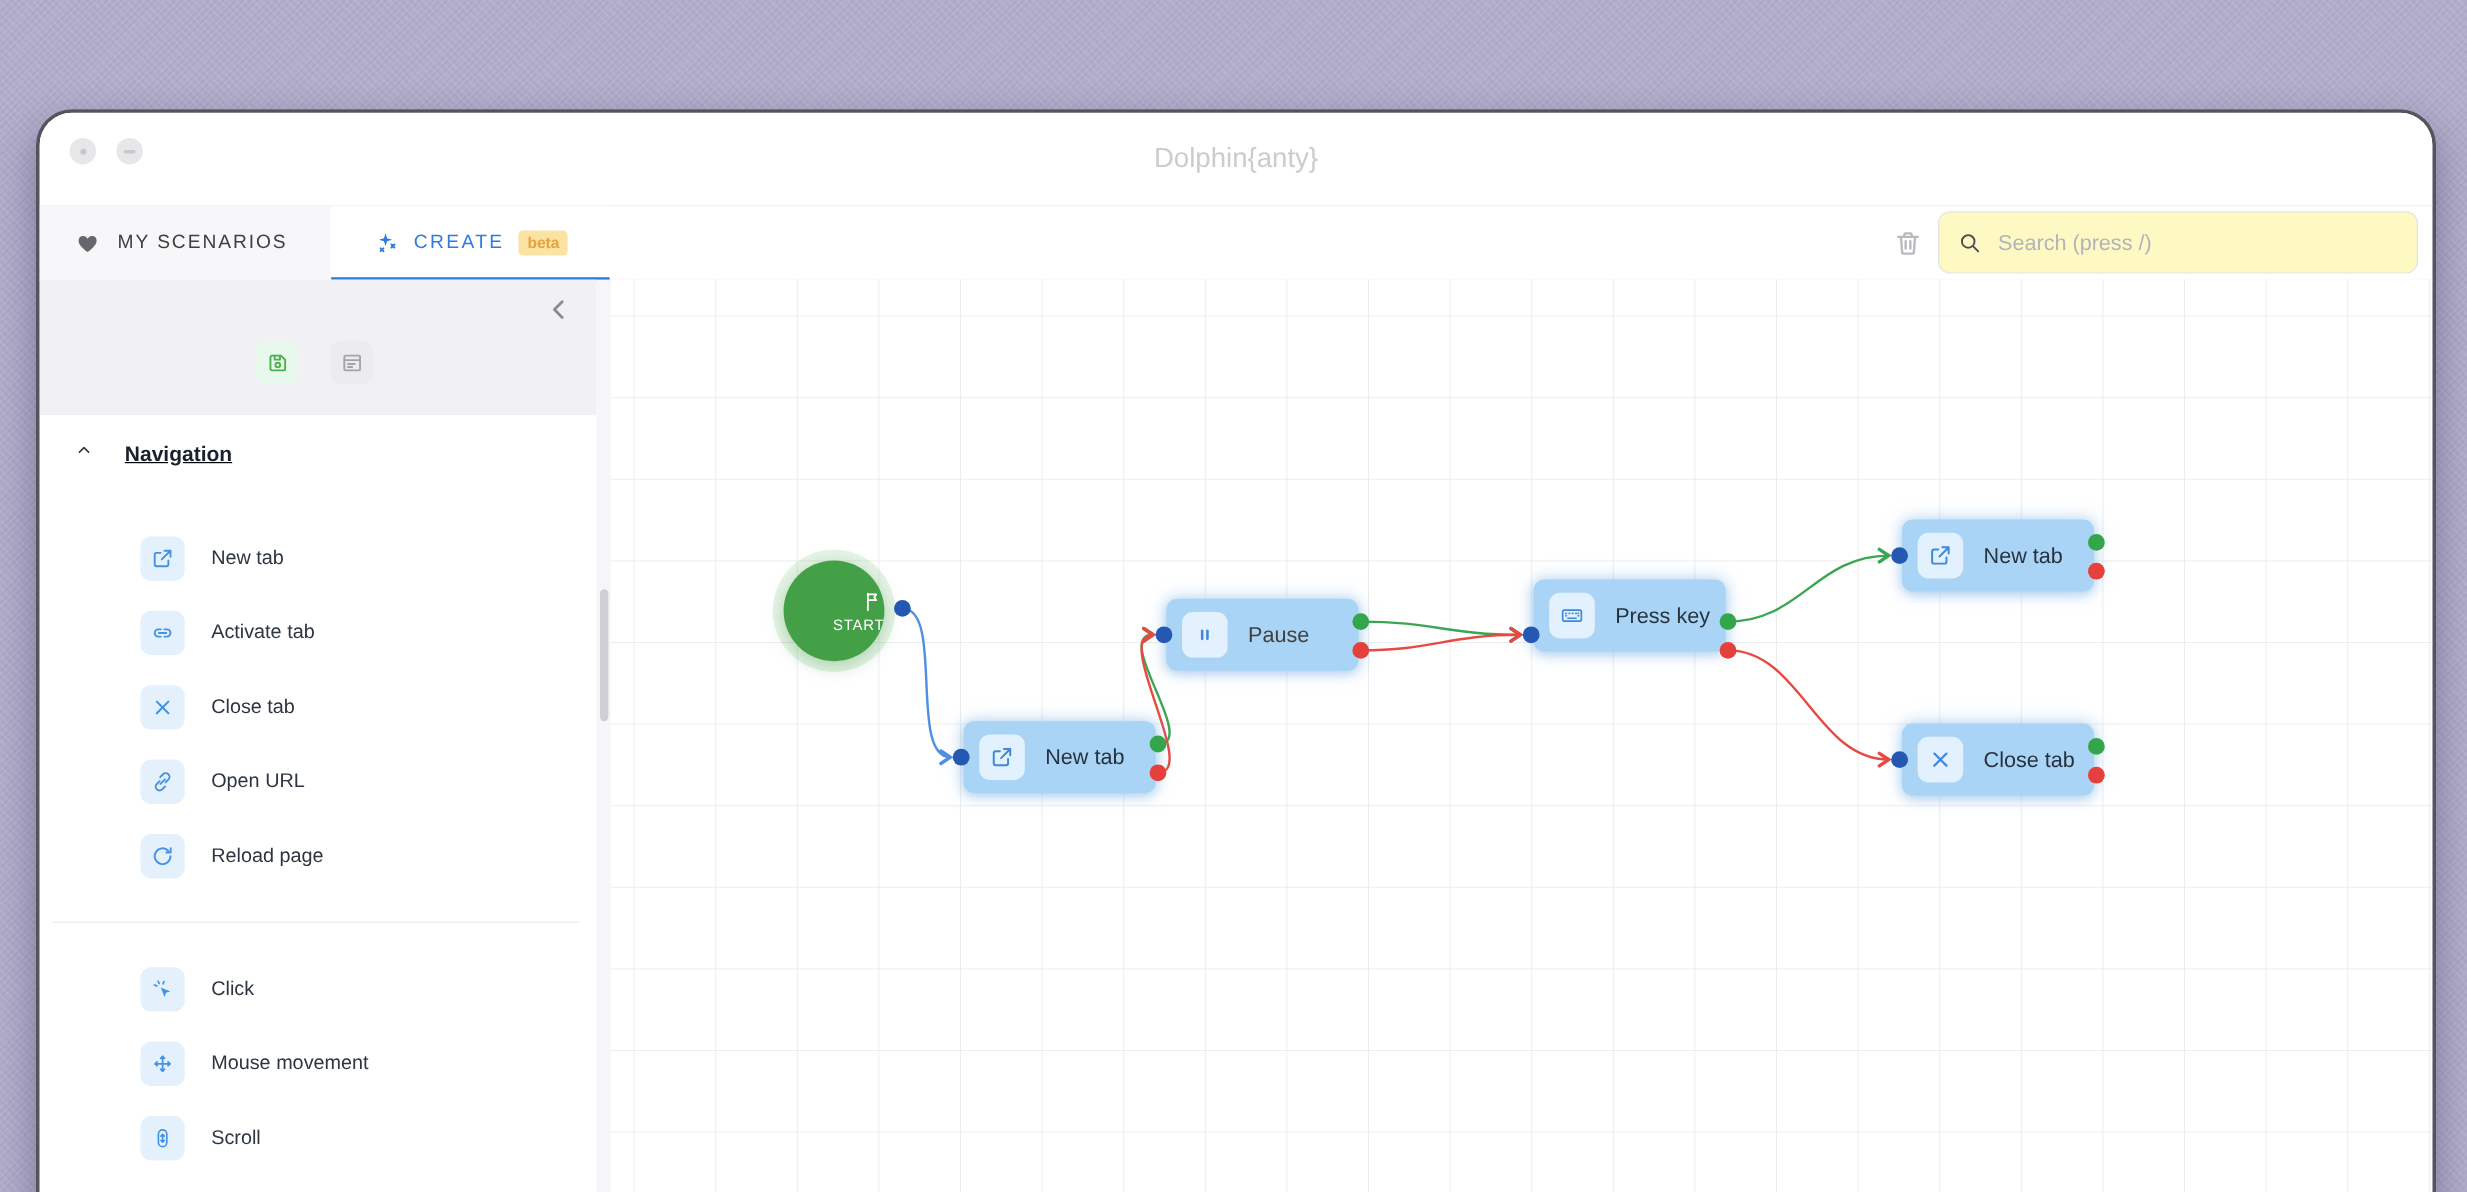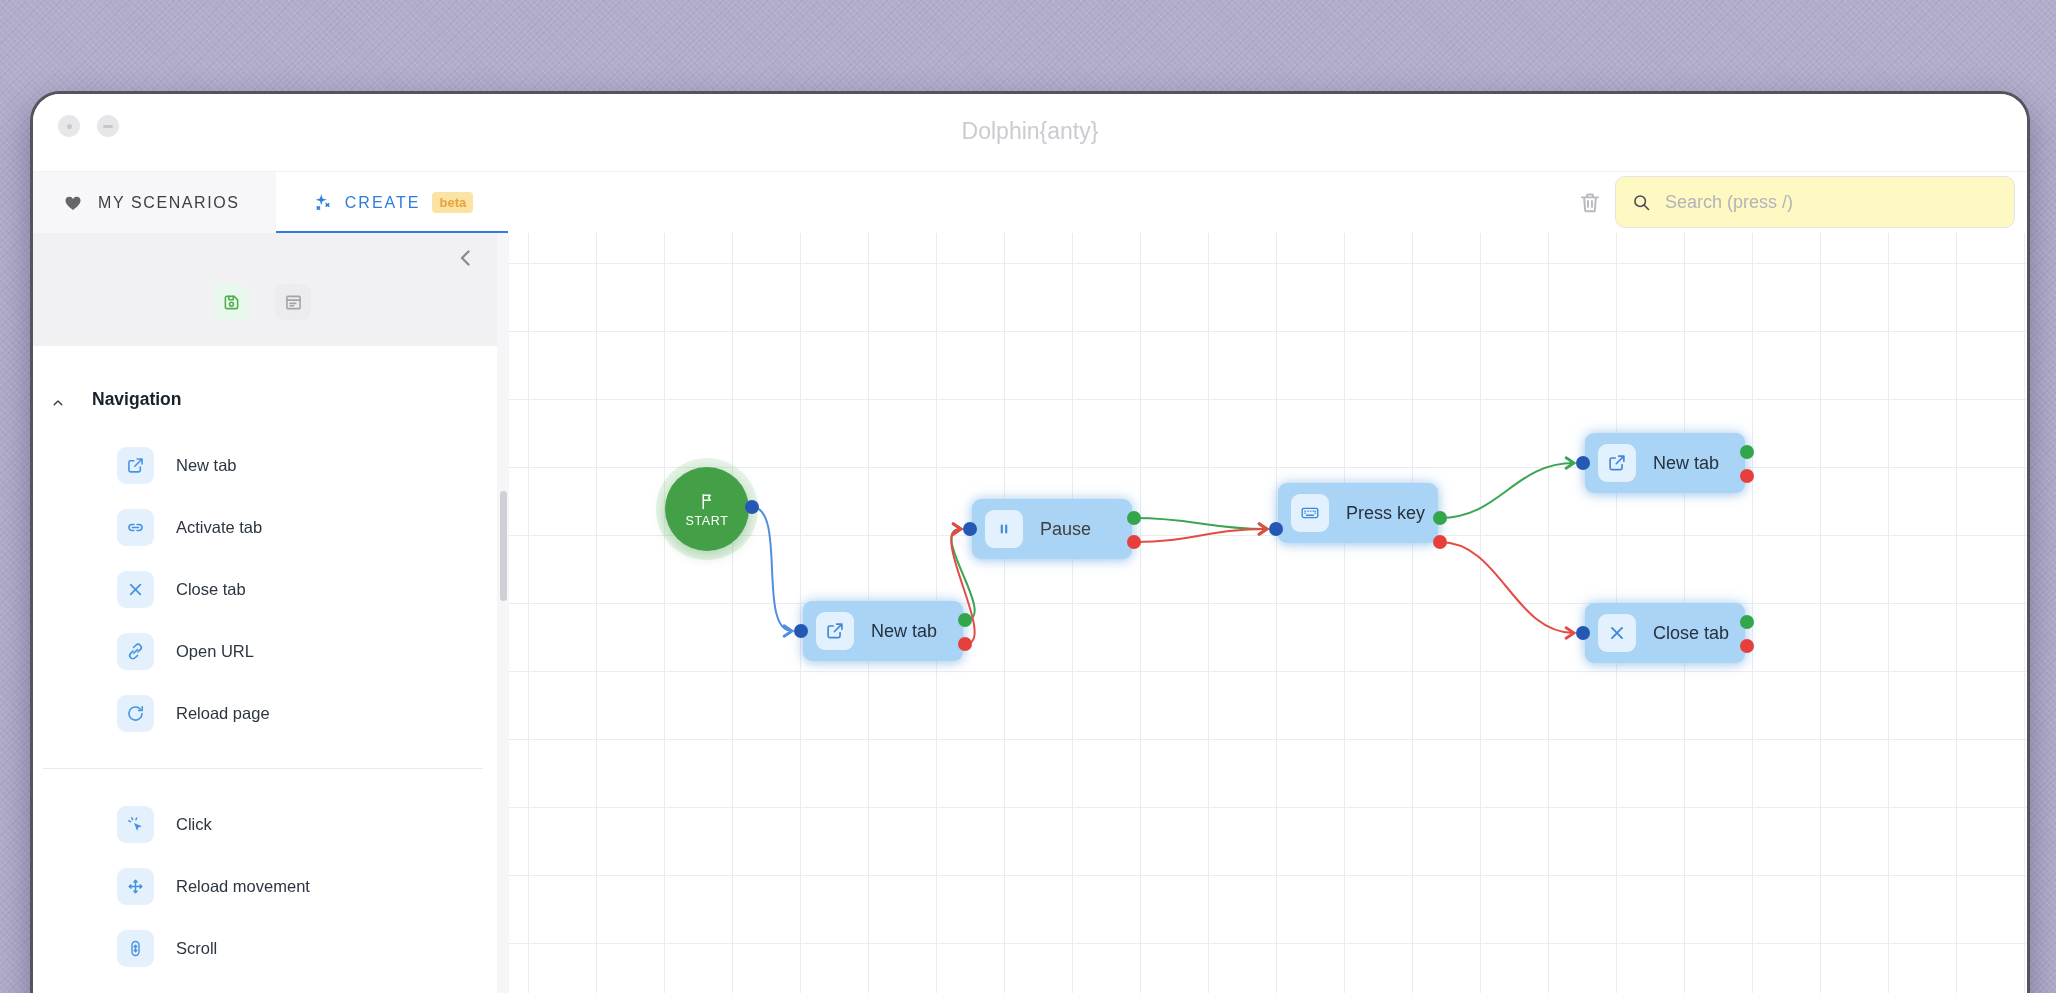--- a/index.html
+++ b/index.html
@@ -48,21 +48,21 @@
 
   
   .main{position:absolute;left:0;top:139px;right:0;bottom:0;}
   .sidebar{position:absolute;left:0;top:0;width:464px;height:100%;background:#fff;overflow:hidden;}
   .graytop{position:absolute;left:0;top:0;width:100%;height:113px;background:#f1f1f4;}
   .tool-chip{position:absolute;top:51px;width:36px;height:36px;border-radius:9px;border:none;padding:0;display:flex;align-items:center;justify-content:center;}
   .tool-save{left:180px;background:#e9f8ec;color:#4caf50;}
   .tool-form{left:242px;background:#ececef;color:#a3a3aa;}
   .collapse-btn{position:absolute;right:16px;top:10px;width:30px;height:30px;background:none;border:none;padding:0;color:#8a8a90;display:flex;align-items:center;justify-content:center;}
   .side-sections{position:absolute;left:0;top:113px;right:0;}
-  .side-header{margin-top:22px;height:42px;display:flex;align-items:flex-end;padding-left:18px;gap:27px;cursor:default;}
+  .side-header{margin-top:22px;height:42px;display:flex;align-items:flex-start;padding-left:30px;gap:27px;cursor:default;text-decoration:underline;}
   .side-header .chev{color:#3a3a40;}
   .side-title{font-size:17.5px;font-weight:bold;color:#18222e;}
   .side-items{margin-top:24px;}
   .side-item{height:62px;display:flex;align-items:center;padding-left:84px;gap:22px;cursor:default;}
   .chip{width:37px;height:37px;border-radius:9px;background:#e4f1fd;color:#4493e2;display:flex;align-items:center;justify-content:center;flex:0 0 auto;}
   .side-label{font-size:16.5px;color:#2c3540;}
   .side-divider{margin:24px 14px 0 10px;border:none;border-top:1px solid #e8eaee;height:0;}
   .scrolltrack{position:absolute;left:464px;top:0;width:12px;height:100%;background:#f6f6f8;}
   .scrollthumb{position:absolute;left:2.5px;top:258px;width:7px;height:110px;border-radius:4px;background:#cfcfd5;}
 
@@ -239,21 +239,21 @@
                   <span class="side-label">Click</span>
                 </div>
                 <div class="side-item">
                   <span class="chip">
                     <span class="i i-21">
                       <svg viewBox="0 0 24 24" fill="none" stroke="currentColor" stroke-width="1.7" stroke-linecap="round" stroke-linejoin="round">
                         <path d="M12 5v14M5 12h14M10.2 6.8L12 4.8l1.8 2M10.2 17.2l1.8 2 1.8-2M6.8 10.2L4.8 12l2 1.8M17.2 10.2l2 1.8-2 1.8"></path>
                       </svg>
                     </span>
                   </span>
-                  <span class="side-label">Reload movement</span>
+                  <span class="side-label">Mouse movement</span>
                 </div>
                 <div class="side-item">
                   <span class="chip">
                     <span class="i i-21">
                       <svg viewBox="0 0 24 24" fill="none" stroke="currentColor" stroke-width="1.6" stroke-linecap="round" stroke-linejoin="round">
                         <rect x="8" y="4" width="8" height="16" rx="4"></rect>
                         <path d="M12 8.8v6.4M10.4 10L12 8.3 13.6 10M10.4 14L12 15.7 13.6 14"></path>
                       </svg>
                     </span>
                   </span>
@@ -282,21 +282,21 @@
               </marker>
             </defs>
             <path d="M243,274 C278,274 248,398 283,398" fill="none" stroke="#4f8ee0" stroke-width="2" marker-end="url(#arr-blue)"></path>
             <path d="M456,387 C491,387 417,296 452,296" fill="none" stroke="#3aa552" stroke-width="2" marker-end="url(#arr-green)"></path>
             <path d="M456,411 C491,411 417,296 452,296" fill="none" stroke="#e64a42" stroke-width="2" marker-end="url(#arr-red)"></path>
             <path d="M625,285 C684.85,285 698.15,296 758,296" fill="none" stroke="#3aa552" stroke-width="2" marker-end="url(#arr-green)"></path>
             <path d="M625,309 C684.85,309 698.15,296 758,296" fill="none" stroke="#e64a42" stroke-width="2" marker-end="url(#arr-red)"></path>
             <path d="M931,285 C991.3,285 1004.7,230 1065,230" fill="none" stroke="#3aa552" stroke-width="2" marker-end="url(#arr-green)"></path>
             <path d="M931,309 C991.3,309 1004.7,400 1065,400" fill="none" stroke="#e64a42" stroke-width="2" marker-end="url(#arr-red)"></path>
           </svg>
-          <div class="start-node" style="left: 156px; top: 234px; background: rgb(67, 160, 71);">
+          <div class="start-node" style="left: 144px; top: 234px; background: rgb(67, 160, 71); align-items: flex-end;">
             <span class="i i-20">
               <svg viewBox="0 0 24 24" fill="none" stroke="currentColor" stroke-width="1.8" stroke-linecap="round" stroke-linejoin="round">
                 <path d="M7.5 21V4.5M7.5 5.2h8.3l-1.9 2.9 1.9 2.9H7.5"></path>
               </svg>
             </span>
             <span class="slabel">START</span>
           </div>
           <div class="port" style="left: 236px; top: 267px; background: rgb(36, 88, 179);"></div>
           <div class="fnode" style="left: 294px; top: 368px; background: rgb(169, 212, 246);">
             <span class="nchip" style="background: rgb(226, 241, 253); color: rgb(63, 135, 217);">

